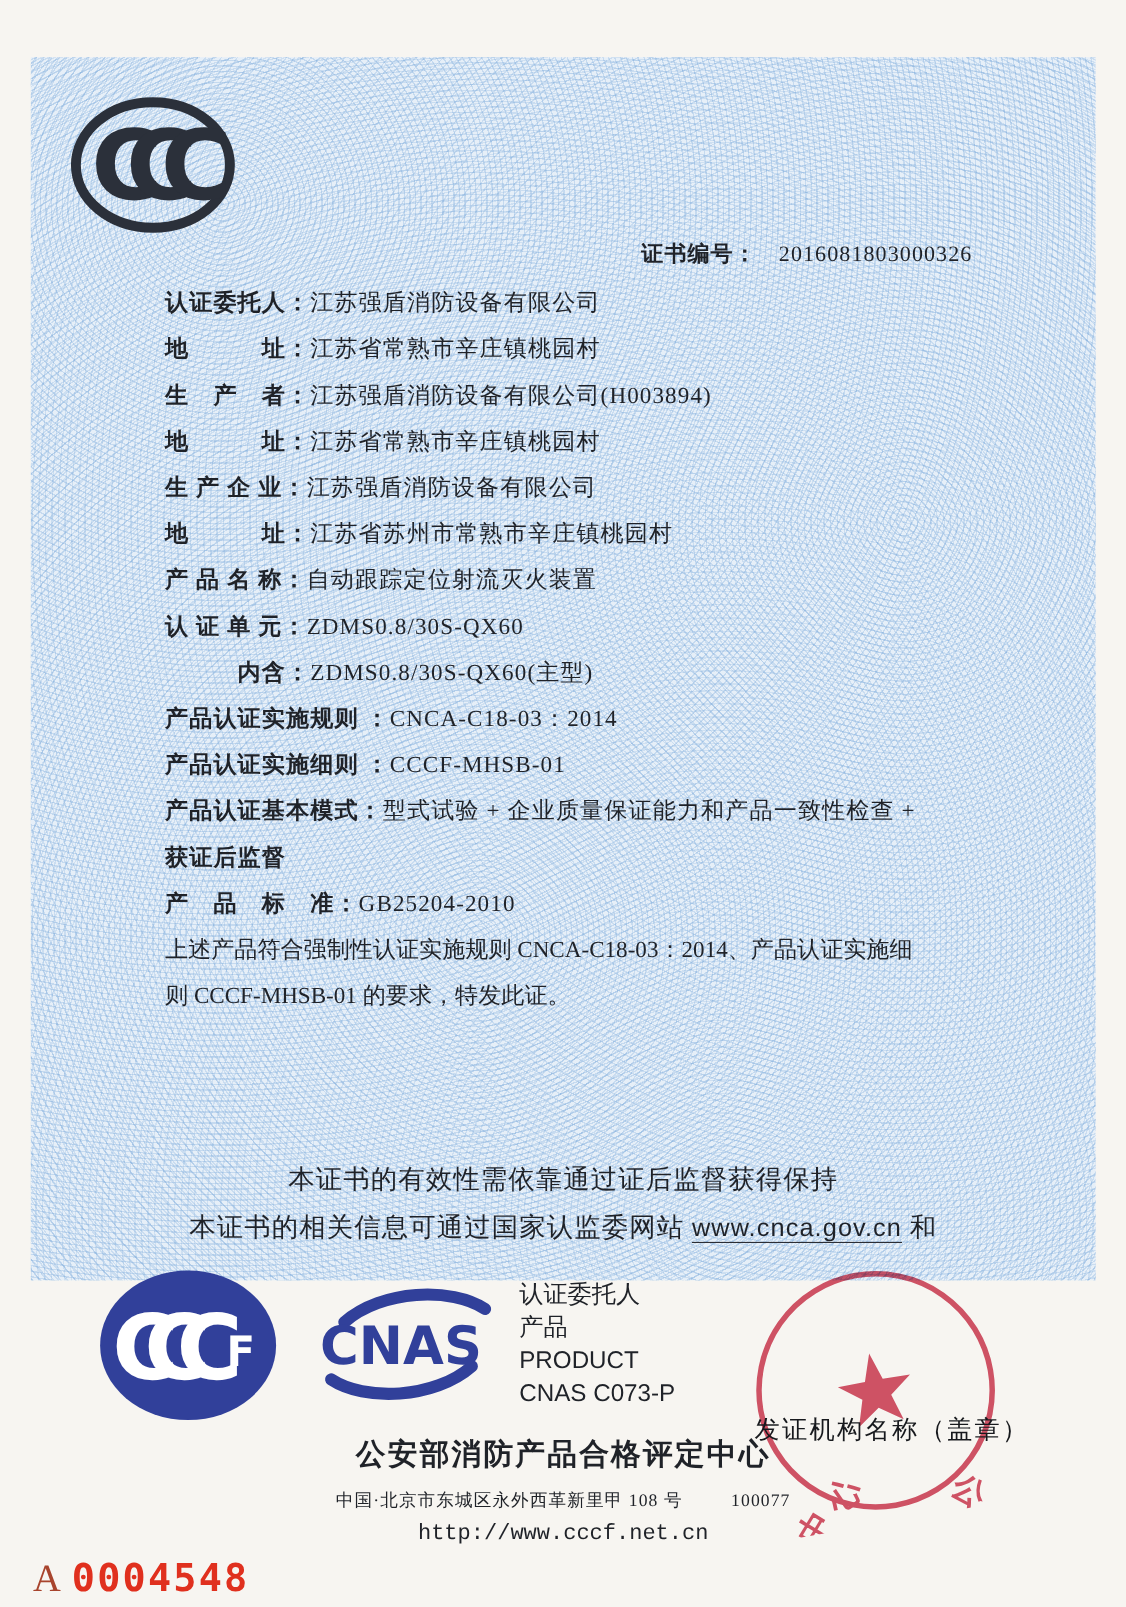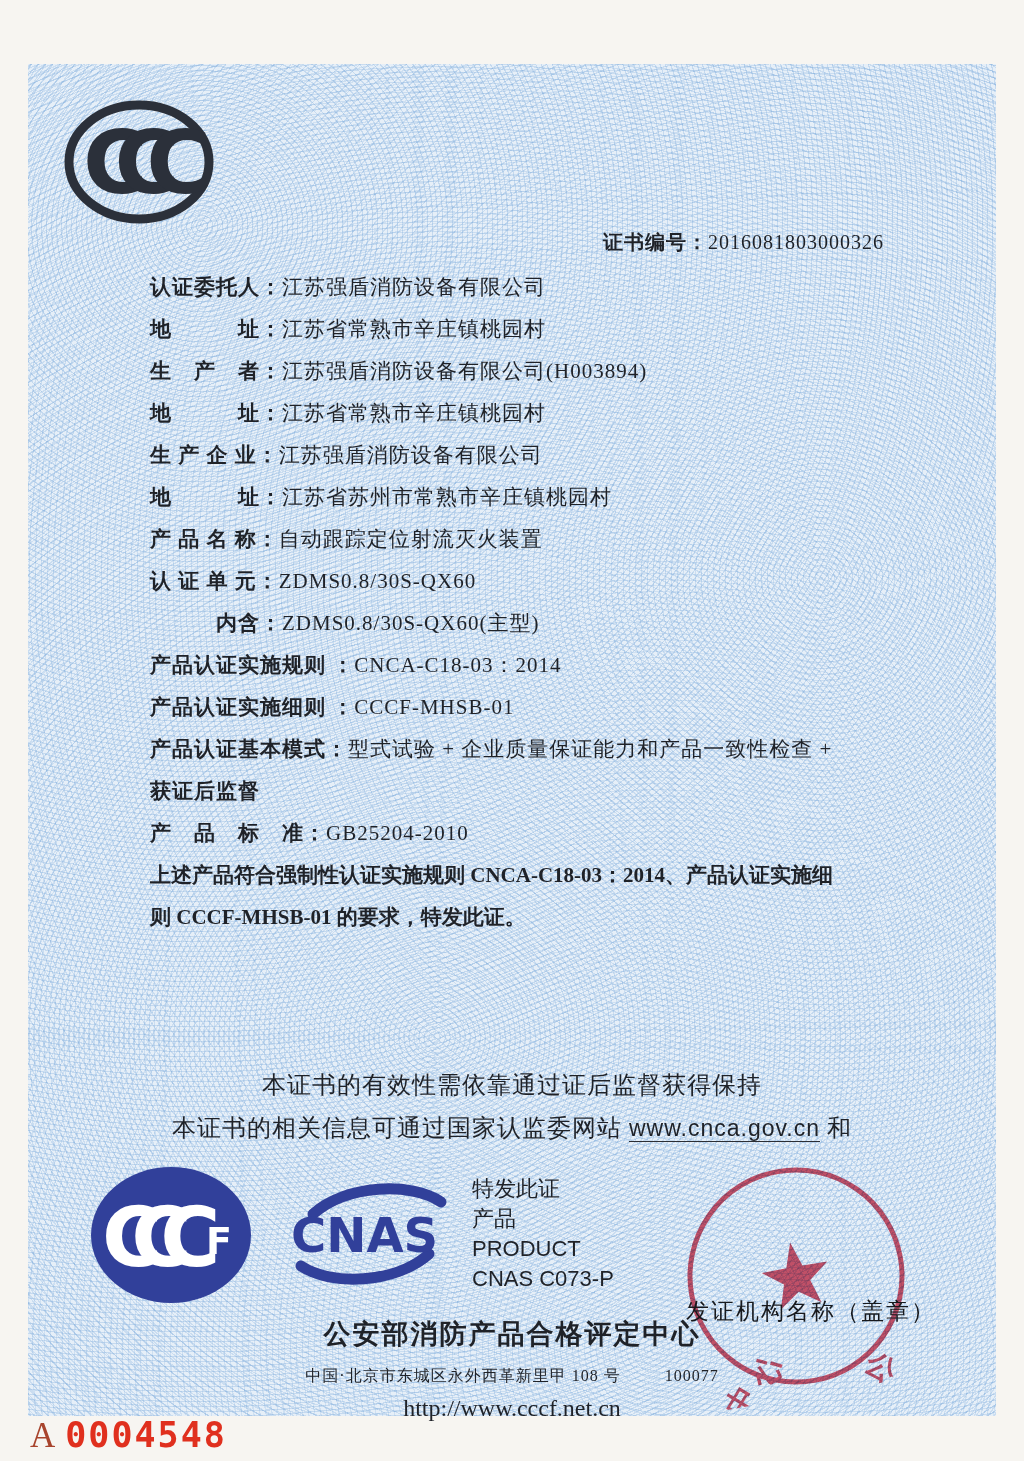--- a/index.html
+++ b/index.html
@@ -1,46 +1,46 @@
 <!DOCTYPE html>
 <html><head>
 <meta charset="utf-8">
 <style>
   * { margin:0; padding:0; box-sizing:border-box; }
   body { width:1024px; height:1461px; position:relative; background:#f7f5f1;
          font-family:"Liberation Serif", serif; color:#1f2228; overflow:hidden; }
 
   
-  .cert { position:absolute; left:28px; top:64px; width:968px; height:1352px;
+  .cert { position:absolute; left:28px; top:52px; width:968px; height:1112px;
     background-color:#e6eff8;
     background-image:
       repeating-radial-gradient(circle at 18% 12%, rgba(120,168,218,.30) 0 1.2px, rgba(255,255,255,0) 1.2px 5px),
       repeating-radial-gradient(circle at 82% 38%, rgba(120,168,218,.26) 0 1.2px, rgba(255,255,255,0) 1.2px 6px),
       repeating-radial-gradient(circle at 42% 72%, rgba(120,168,218,.26) 0 1.2px, rgba(255,255,255,0) 1.2px 5px),
       repeating-radial-gradient(circle at 65% 95%, rgba(120,168,218,.22) 0 1.2px, rgba(255,255,255,0) 1.2px 6px);
   }
 
   .ccc-logo { position:absolute; left:30px; top:34px; width:162px; height:128px; }
 
   .header { position:absolute; left:150px; right:10px; top:48px; text-align:center; }
   .title-cn { font-size:35px; font-weight:bold; letter-spacing:7px; color:#23262e;
               font-family:"Liberation Serif", serif; }
   .title-en { margin-top:16px; font-size:24px; letter-spacing:0px; color:#2b2e35;
               font-family:"Liberation Sans", sans-serif;
               display:inline-block; transform:scaleX(.93); white-space:nowrap; }
 
   .certno { position:absolute; top:165px; right:112px; font-size:20px; letter-spacing:1px;
             font-weight:bold; white-space:pre; }
-  .certno .num { font-weight:normal; }
+  .certno .num { font-weight:normal;margin-left:20px; }
 
   .fields { position:absolute; left:122px; top:202px; right:40px; }
   .frow { height:42px; line-height:42px; font-size:21px; white-space:pre; }
   .flabel { font-weight:bold; letter-spacing:1px; }
   .fvalue { letter-spacing:1px; }
-  .frow.para { font-weight:bold; }
+  .frow.para { font-weight:normal; }
   .frow.first-issue { font-weight:bold; padding-left:306px; font-size:22px; }
   .frow.issue { font-weight:bold; font-size:22px; margin-top:4px; }
   .frow.issue .gap { display:inline-block; width:36px; }
 
   .notices { position:absolute; left:0; right:0; top:1000px; text-align:center; }
   .notice-line { font-size:24px; line-height:43px; letter-spacing:1px; white-space:pre; }
   .weblink { border-bottom:1.5px solid #2b2e35; font-family:"Liberation Sans", sans-serif;
              font-size:23px; }
 
   .marks { position:absolute; left:0; top:1092px; width:100%; height:230px; }
@@ -51,21 +51,21 @@
   .accr .en { font-family:"Liberation Sans", sans-serif; }
   .issuer-label { position:absolute; left:658px; top:140px; font-size:23px; letter-spacing:2px;
                   color:#17191d; white-space:pre; z-index:3; }
   .stamp { position:absolute; left:648px; top:0px; width:240px; height:240px; opacity:.88;
            transform:rotate(-10deg); z-index:2; mix-blend-mode:multiply; }
 
   .footer { position:absolute; left:0; right:0; top:1252px; text-align:center; }
   .footer-org { font-size:27px; font-weight:bold; letter-spacing:2px; }
   .footer-addr { margin-top:14px; font-size:16px; letter-spacing:1px; white-space:pre;text-align:center; }
   .footer-addr .post { margin-left:44px; }
-  .footer-url { margin-top:8px; font-size:24px; font-family:Liberation Serif, serif; }
+  .footer-url { margin-top:8px; font-size:20px; font-family:Liberation Mono, monospace; }
 
   .serial { position:absolute; left:30px; top:1415px; font-size:35px; line-height:40px;
             white-space:pre; }
   .serial .pre { color:#a8442d; font-family:"Liberation Serif", serif; }
   .serial .digits { color:#e0301e; font-family:"DejaVu Sans Mono", monospace; font-weight:bold;
                     letter-spacing:2px; margin-left:10px;text-align:center; }
 </style>
 </head>
 <body>
 
@@ -108,21 +108,21 @@
       <ellipse cx="83" cy="71" rx="80" ry="68" fill="#31409a"></ellipse>
       <text x="14" y="102" font-size="82" font-weight="bold" letter-spacing="-31" font-family="DejaVu Sans, sans-serif" fill="#ffffff">CCC</text>
       <text x="118" y="90" font-size="38" font-weight="bold" font-family="DejaVu Sans, sans-serif" fill="#ffffff">F</text>
     </svg>
     <svg class="cnas-logo" viewBox="0 0 176 112">
       <path d="M 158,24 C 128,4 64,6 30,36" fill="none" stroke="#31409a" stroke-width="11" stroke-linecap="round"></path>
       <path d="M 18,88 C 48,108 112,106 146,76" fill="none" stroke="#31409a" stroke-width="11" stroke-linecap="round"></path>
       <text x="8" y="74" font-size="48" font-weight="bold" letter-spacing="0" font-family="DejaVu Sans, sans-serif" fill="#31409a">CNAS</text>
     </svg>
     <div class="accr">
-      <div class="cn">特发此证</div>
+      <div class="cn">认证委托人</div>
       <div class="cn">产品</div>
       <div class="en">PRODUCT</div>
       <div class="en">CNAS C073-P</div>
     </div>
     <div class="issuer-label">发证机构名称（盖章）</div>
     <svg class="stamp" viewBox="0 0 240 240">
       <circle cx="120" cy="120" r="106" fill="none" stroke="#cf3d55" stroke-width="5"></circle>
       <defs>
         <path id="stampArc" d="M 120,208 A 88,88 0 1 1 119.9,208" fill="none"></path>
       </defs>

